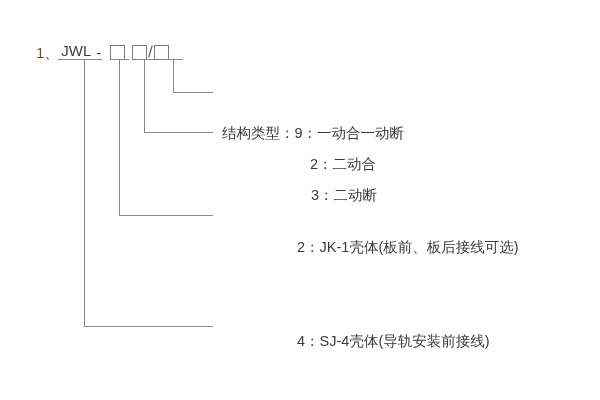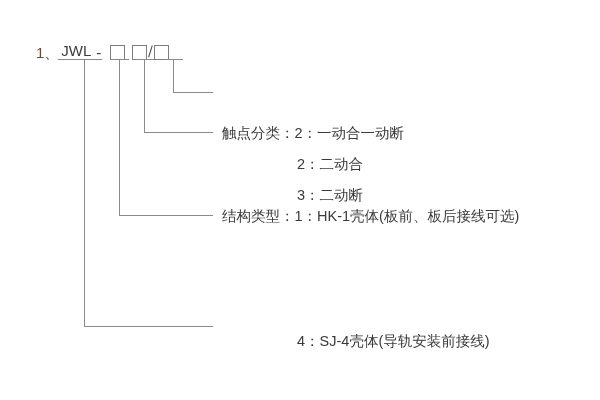--- a/index.html
+++ b/index.html
@@ -133,24 +133,22 @@
   <div class="hline" style="left:144px; top:132px; width:69px;"></div>
 
   <div class="vline" style="left:119px; top:59px; height:157px;"></div>
   <div class="hline" style="left:119px; top:215px; width:94px;"></div>
 
   <div class="vline" style="left:84px; top:59px; height:268px;"></div>
   <div class="hline" style="left:84px; top:326px; width:129px;"></div>
 
 
   <div class="label" style="left:222px; top:126px;">
-    <span>触点分类</span><span>：</span><span>2：一动合一动断</span>
+    <span>结构类型</span><span>：</span><span>9：一动合一动断</span>
   </div>
-  <div class="sub-line" style="left:297px; top:157px;">2：二动合</div>
-  <div class="sub-line" style="left:297px; top:188px;">3：二动断</div>
+  <div class="sub-line" style="left:310px; top:157px;">2：二动合</div>
+  <div class="sub-line" style="left:311px; top:188px;">3：二动断</div>
 
-  <div class="label" style="left:222px; top:209px;">
-    <span>结构类型</span><span>：</span><span>1：HK-1壳体(板前、板后接线可选)</span>
-  </div>
+  <div class="sub-line" style="left:297px; top:240px;">2：JK-1壳体(板前、板后接线可选)</div>
   <div class="sub-line" style="left:297px; top:302px;margin-top:32px;">4：SJ-4壳体(导轨安装前接线)</div>
 
 
 </div>
 
 </body></html>

